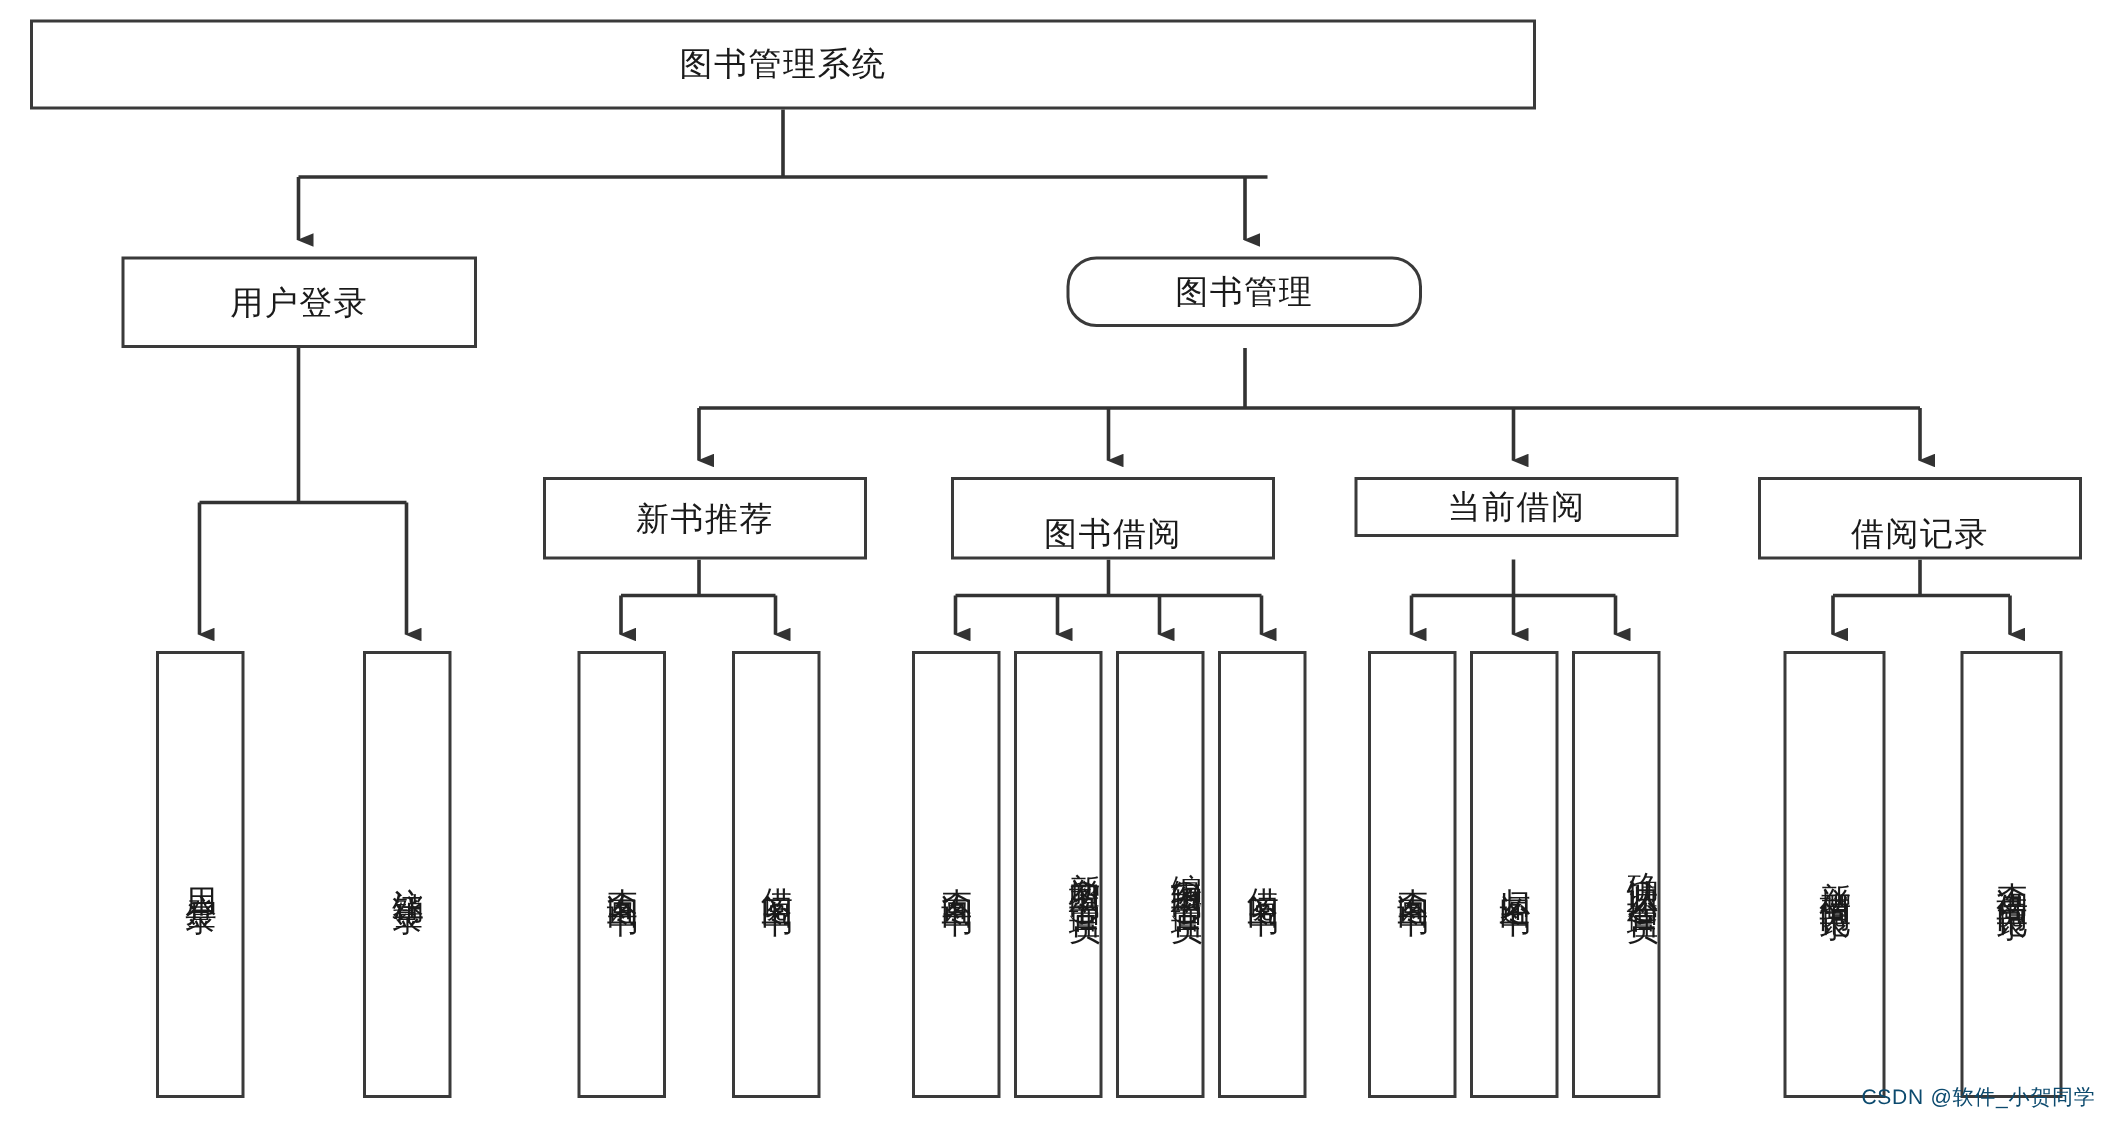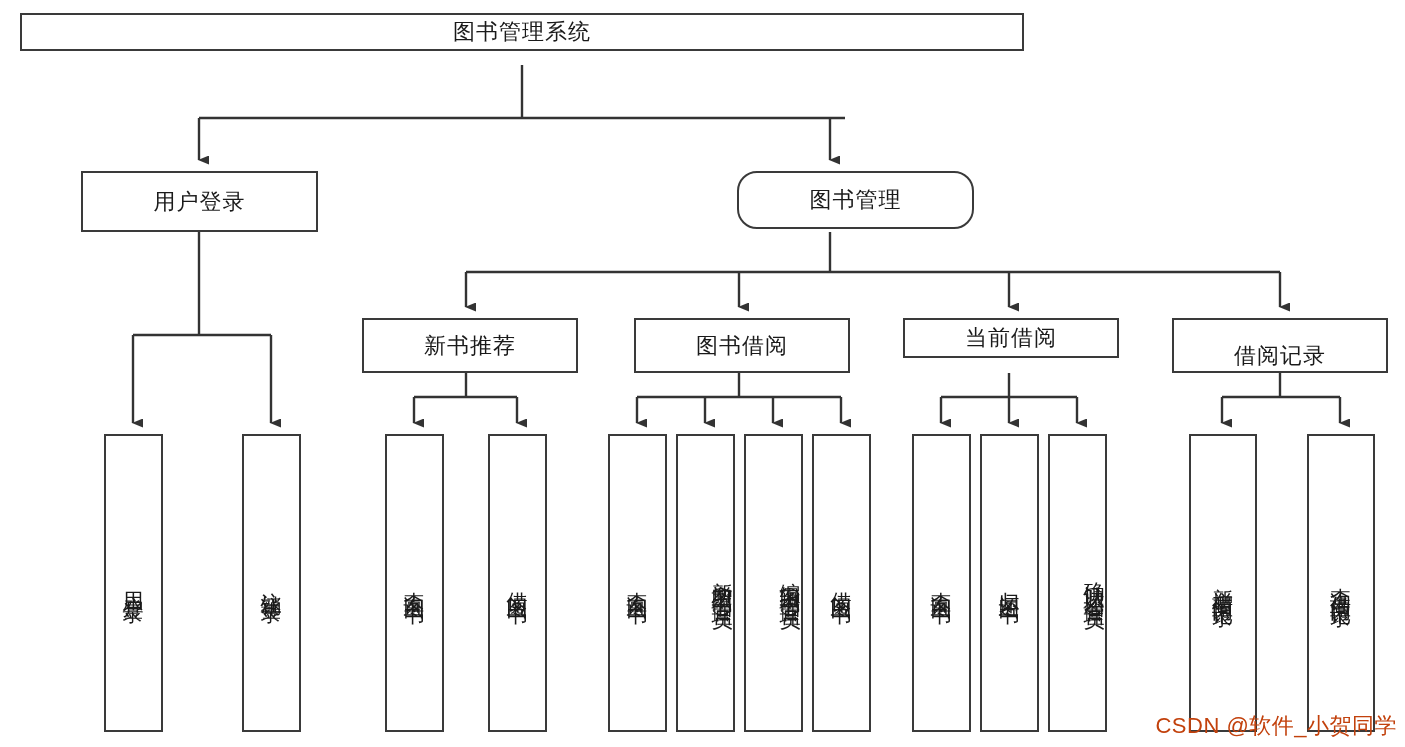--- a/index.html
+++ b/index.html
@@ -50,22 +50,22 @@
     left: 0;
     top: 0;
     width: 1405px;
     height: 747px;
     pointer-events: none;
   }
   .watermark {
     position: absolute;
     right: 8px;
     bottom: 6px;
-    font-size: 22px;
-    color: #c2410c;
+    font-size: 14px;
+    color: #0c4a6e;
     letter-spacing: 0.5px;
     white-space: nowrap;
   }
 </style>
 </head>
 <body>
 
 <div id="canvas">
 
   <svg class="wires" viewBox="0 0 1405 747" xmlns="http://www.w3.org/2000/svg">
@@ -112,35 +112,35 @@
       <path d="M1009,397 L1009,423" marker-end="url(#arw)"></path>
       <path d="M1077,397 L1077,423" marker-end="url(#arw)"></path>
 
       <path d="M1280,373 L1280,397"></path>
       <path d="M1222,397 L1340,397"></path>
       <path d="M1222,397 L1222,423" marker-end="url(#arw)"></path>
       <path d="M1340,397 L1340,423" marker-end="url(#arw)"></path>
     </g>
   </svg>
 
-  <div class="node h" style="left:20px; top:13px; width:1004px; height:38px;">
+  <div class="node h" style="left:20px; top:13px; width:1004px; height:60px;">
     <span>图书管理系统</span>
   </div>
 
   <div class="node h" style="left:81px; top:171px; width:237px; height:61px;">
     <span>用户登录</span>
   </div>
-  <div class="node h" style="left:737px; top:171px; width:237px; height:58px;border-radius:20px;">
+  <div class="node h" style="left:711px; top:171px; width:237px; height:47px;border-radius:20px;">
     <span>图书管理</span>
   </div>
 
   <div class="node h" style="left:362px; top:318px; width:216px; height:55px;">
     <span>新书推荐</span>
   </div>
-  <div class="node h" style="left:634px; top:318px; width:216px; height:55px;">
+  <div class="node h" style="left:634px; top:318px; width:216px; height:55px;align-items:flex-end;">
     <span>图书借阅</span>
   </div>
   <div class="node h" style="left:903px; top:318px; width:216px; height:40px;">
     <span>当前借阅</span>
   </div>
   <div class="node h" style="left:1172px; top:318px; width:216px; height:55px;align-items:flex-end;">
     <span>借阅记录</span>
   </div>
 
   <div class="node v center" style="left:104px; top:434px; width:59px; height:298px;">

